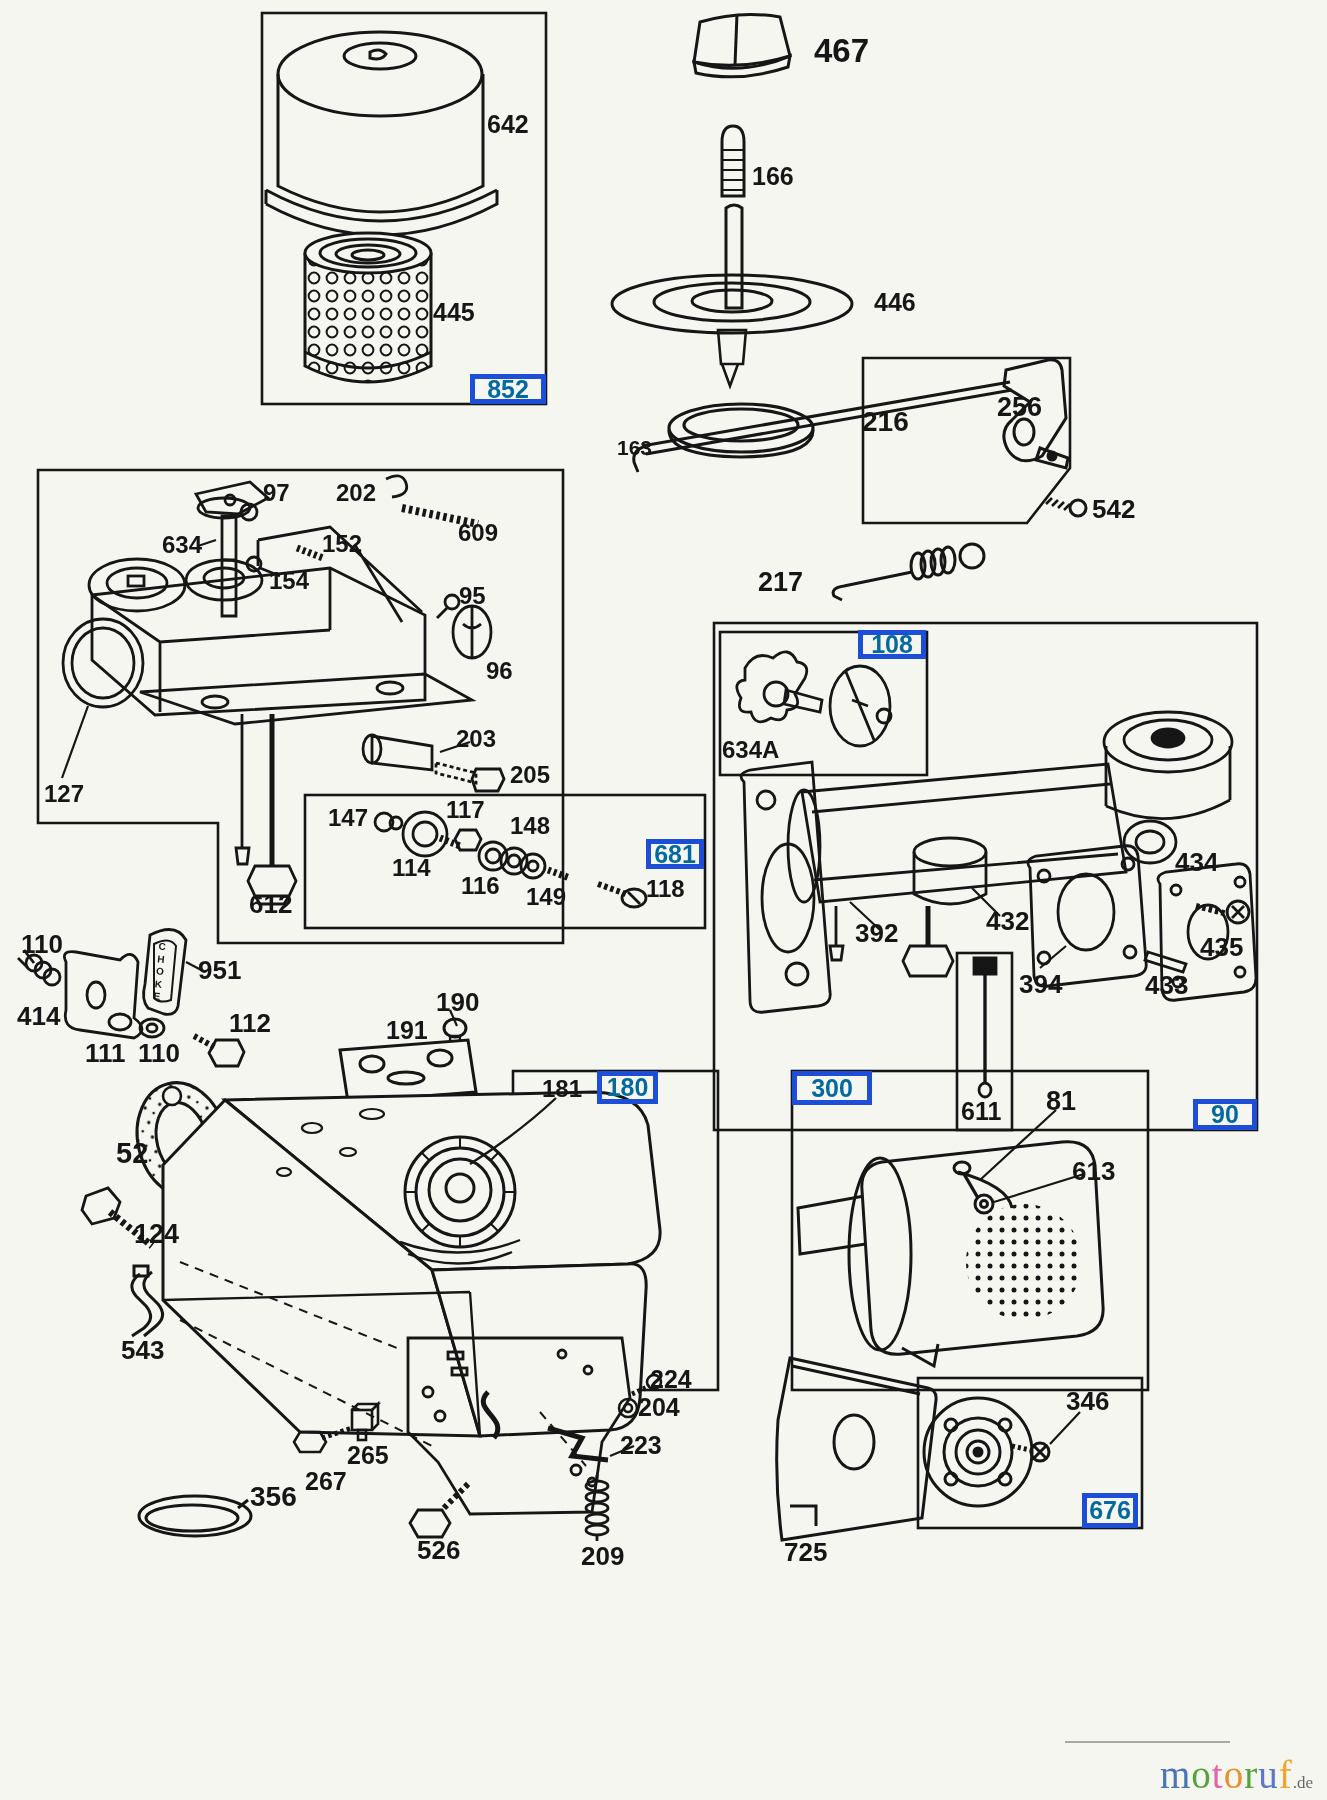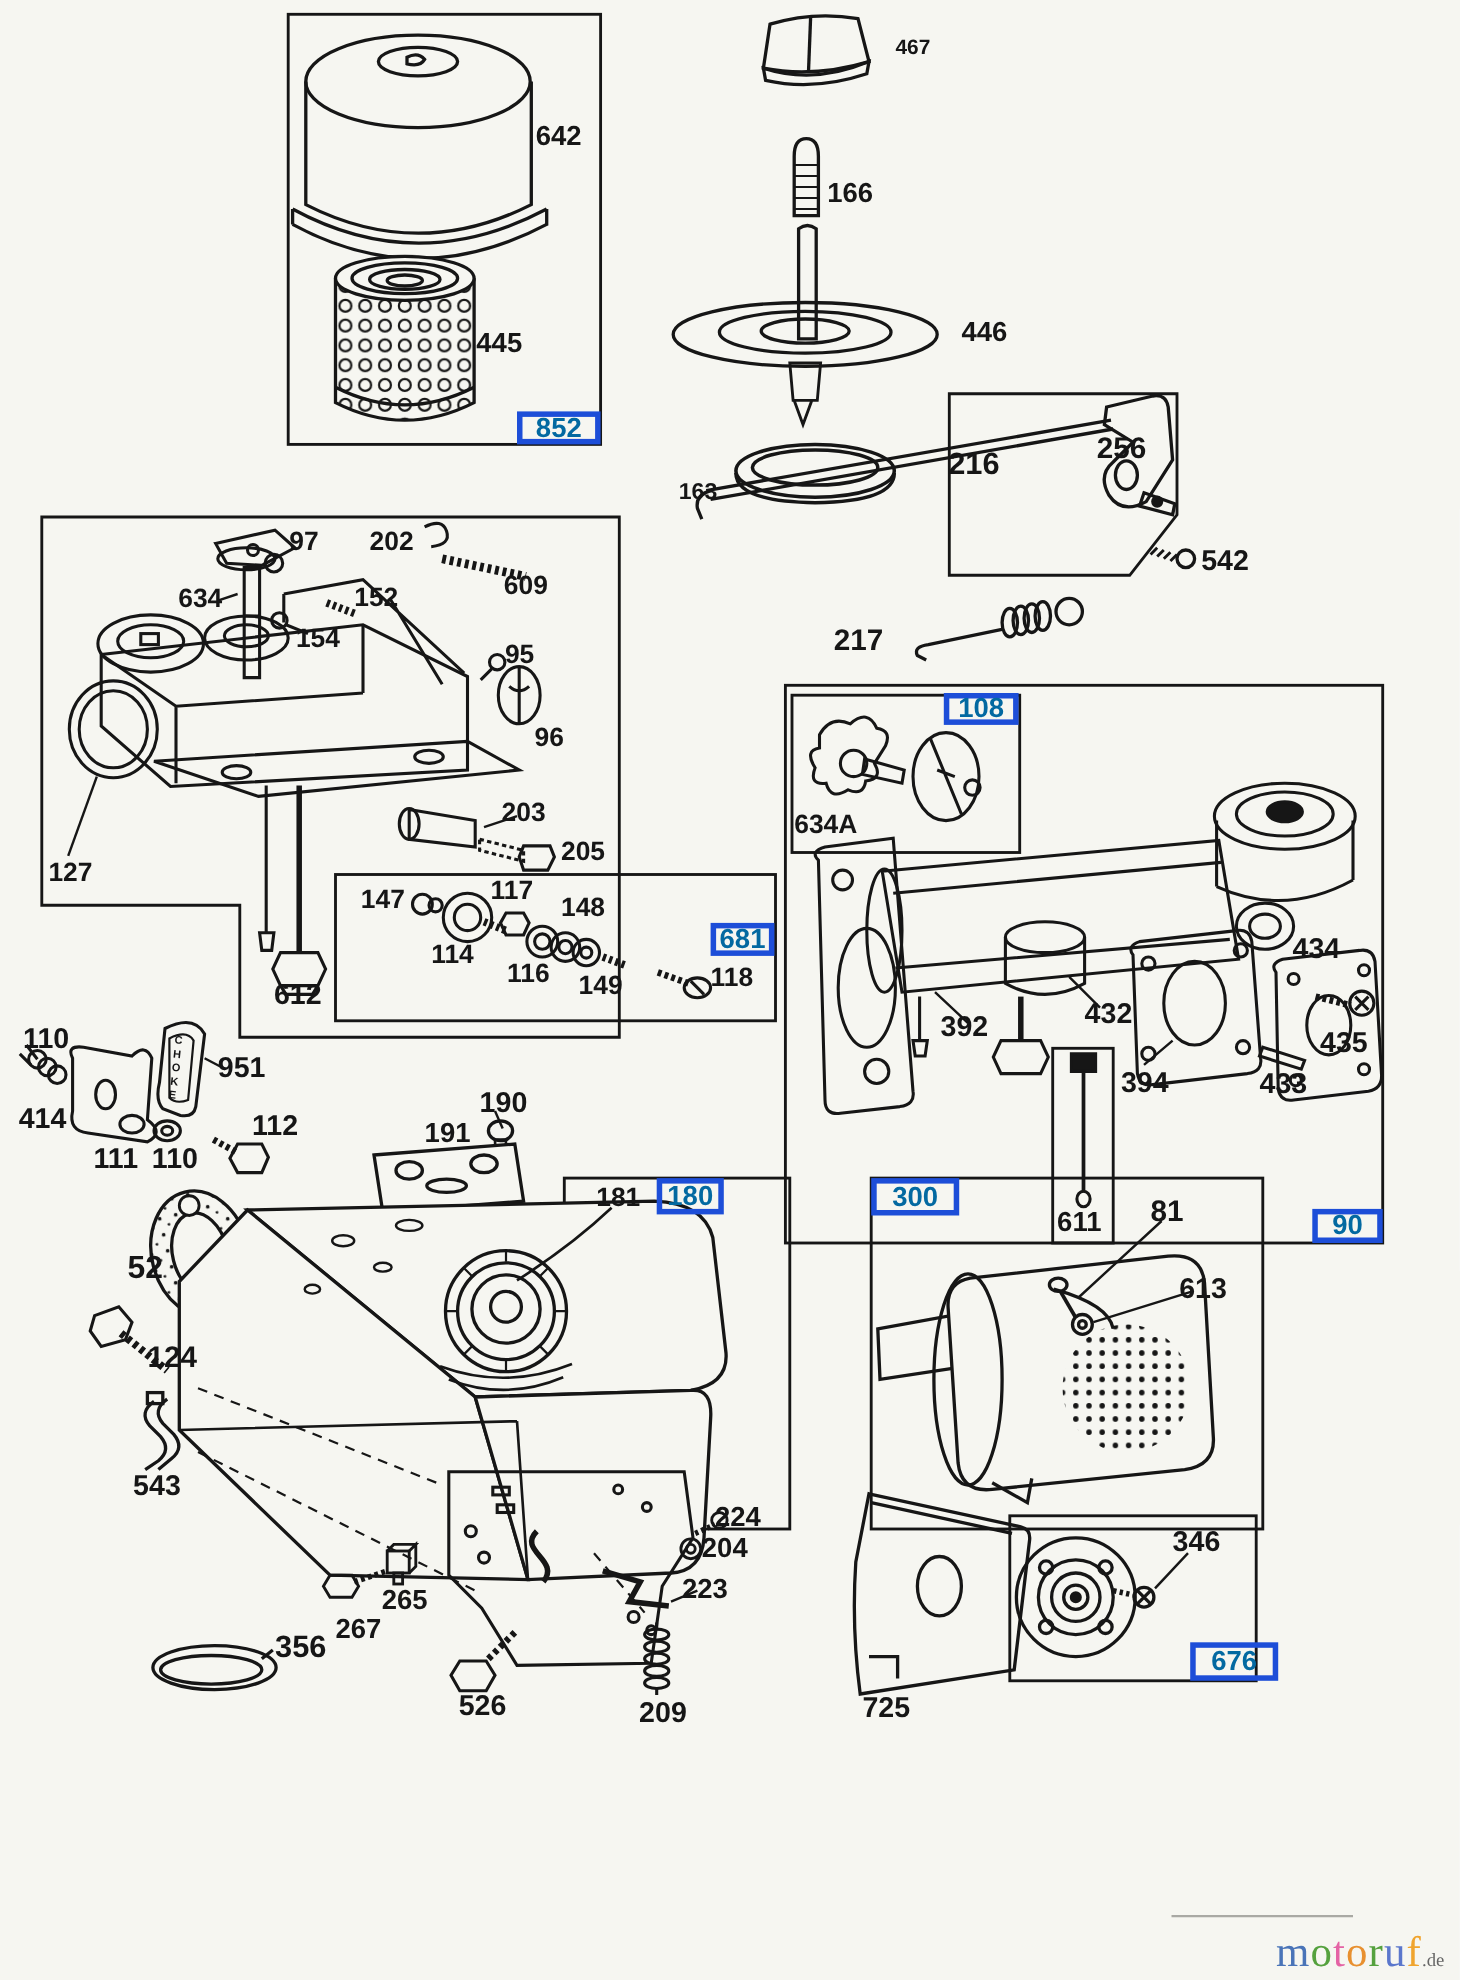--- a/index.html
+++ b/index.html
@@ -396,21 +396,21 @@
     <path d="M198,546 L216,540"></path>
     <path d="M205,972 L186,962"></path>
   </g>
 
   <path d="M1065,1742 L1230,1742" stroke="#a9a9a4" stroke-width="2"></path>
 </svg>
 
 <div id="labels">
       <div class="callout" style="left: 487px; top: 112px; font-size: 25px;">642</div>
       <div class="callout" style="left: 433px; top: 300px; font-size: 25px;">445</div>
-      <div class="callout" style="left: 790px; top: 34px; font-size: 19px; padding-left: 24px;">467</div>
+      <div class="callout" style="left: 790px; top: 34px; font-size: 33px; padding-left: 24px;">467</div>
       <div class="callout" style="left: 752px; top: 164px; font-size: 25px;">166</div>
       <div class="callout" style="left: 874px; top: 290px; font-size: 25px;">446</div>
       <div class="callout" style="left: 617px; top: 437px; font-size: 21px;">163</div>
       <div class="callout" style="left: 862px; top: 408px; font-size: 28px;">216</div>
       <div class="callout" style="left: 997px; top: 394px; font-size: 27px;">256</div>
       <div class="callout" style="left: 1092px; top: 496px; font-size: 26px;">542</div>
       <div class="callout" style="left: 758px; top: 569px; font-size: 27px;">217</div>
       <div class="callout" style="left: 263px; top: 481px; font-size: 24px;">97</div>
       <div class="callout" style="left: 336px; top: 481px; font-size: 24px;">202</div>
       <div class="callout" style="left: 458px; top: 521px; font-size: 24px;">609</div>
@@ -463,21 +463,21 @@
       <div class="callout" style="left: 784px; top: 1539px; font-size: 26px;">725</div>
       <div class="callout" style="left: 1066px; top: 1388px; font-size: 26px;">346</div>
     </div>
 <div id="boxes">
       <div class="boxed" style="left: 470px; top: 374px; width: 76px; height: 30px;">852</div>
       <div class="boxed" style="left: 646px; top: 797px; width: 58px; height: 30px; margin-top: 42px;">681</div>
       <div class="boxed" style="left: 858px; top: 630px; width: 68px; height: 29px;">108</div>
       <div class="boxed" style="left: 1193px; top: 1099px; width: 64px; height: 31px;">90</div>
       <div class="boxed" style="left: 597px; top: 1071px; width: 61px; height: 33px;">180</div>
       <div class="boxed" style="left: 792px; top: 1071px; width: 80px; height: 34px;">300</div>
-      <div class="boxed" style="left: 1082px; top: 1493px; width: 80px; height: 35px;">676</div>
+      <div class="boxed" style="left: 1082px; top: 1493px; width: 56px; height: 35px;">676</div>
     </div>
 
 
 <div class="choke">CHOKE</div>
 
 <div class="logo" id="logo"><span style="color: rgb(74, 116, 184);">m</span><span style="color: rgb(85, 161, 62);">o</span><span style="color: rgb(228, 99, 165);">t</span><span style="color: rgb(232, 144, 48);">o</span><span style="color: rgb(85, 161, 62);">r</span><span style="color: rgb(91, 119, 204);">u</span><span style="color: rgb(240, 164, 46);">f</span><span class="de">.de</span></div>
 
 </div>
 
 </body></html>

